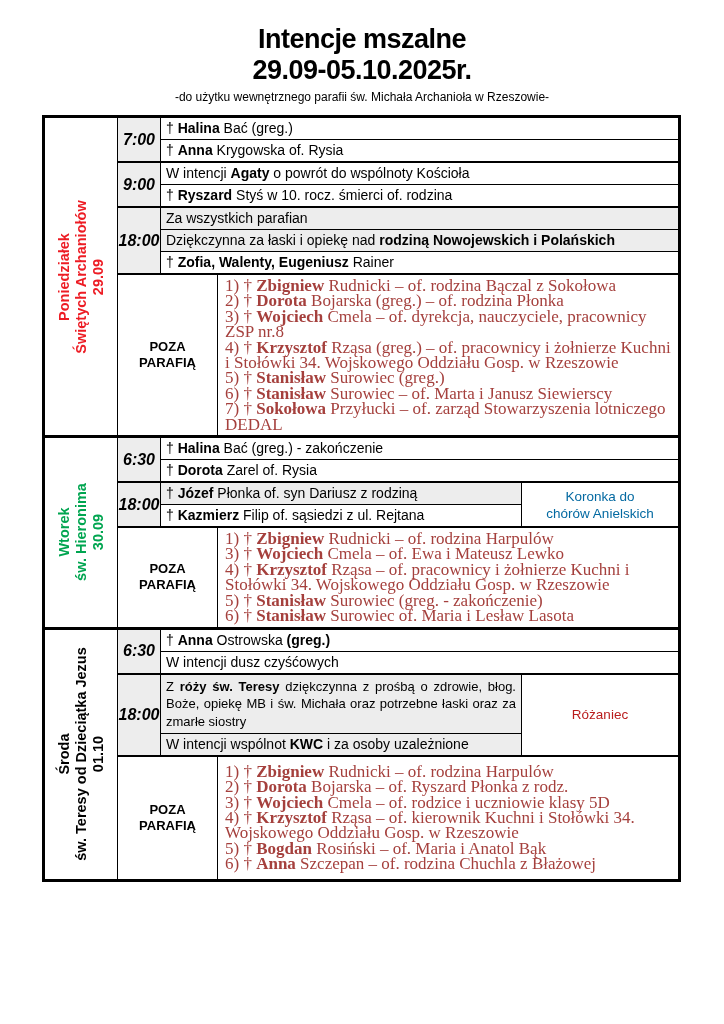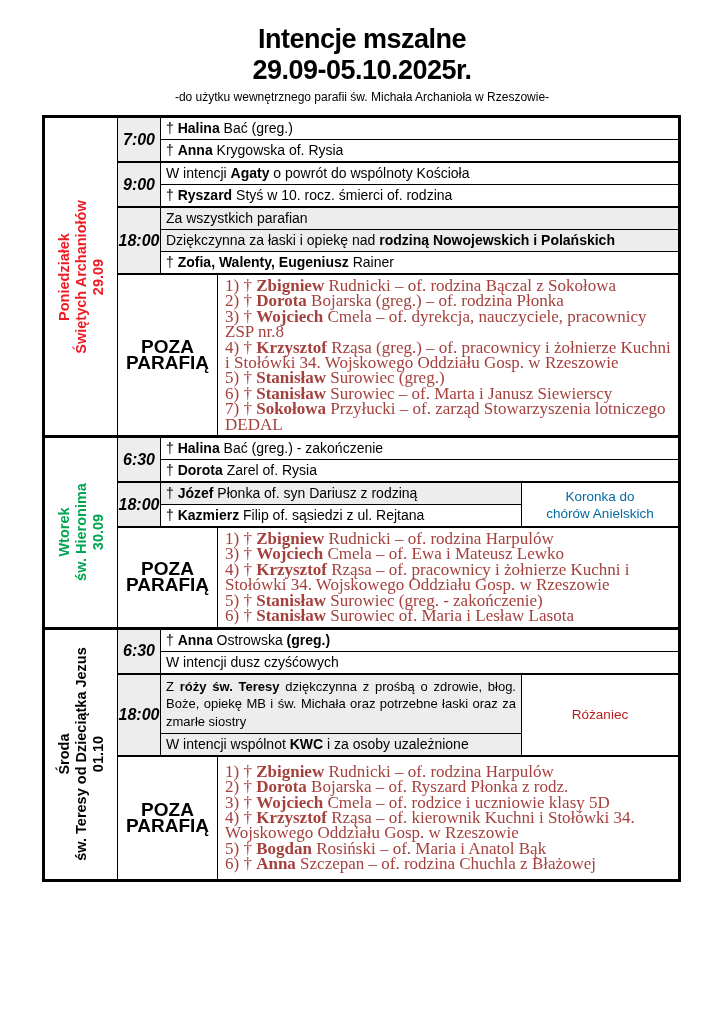--- a/index.html
+++ b/index.html
@@ -50,21 +50,21 @@
   .side-cell{
     width:156px;min-width:156px;border-left:1px solid #000;background:#fff;
     display:flex;align-items:center;justify-content:center;
     text-align:center;font-size:13.5px;line-height:17px;white-space:pre-line;
   }
   
   .poza-block{flex:1;}
   .poza-cell{
     width:100px;min-width:100px;border-right:1px solid #000;background:#fff;
     display:flex;align-items:center;justify-content:center;text-align:center;
-    font-weight:bold;font-size:19px;line-height:16px;padding:12px 12px;box-sizing:border-box;
+    font-weight:bold;font-size:13px;line-height:16px;padding:12px 12px;box-sizing:border-box;
   }
   .poza-rows{
     flex:1;display:flex;flex-direction:column;justify-content:center;
     padding:3px 7px;min-width:0;
   }
   .poza-item{font-size:17px;line-height:15.4px;font-family:Liberation Serif, serif;}
   b{font-weight:bold;}
 </style>
 </head>
 <body>

